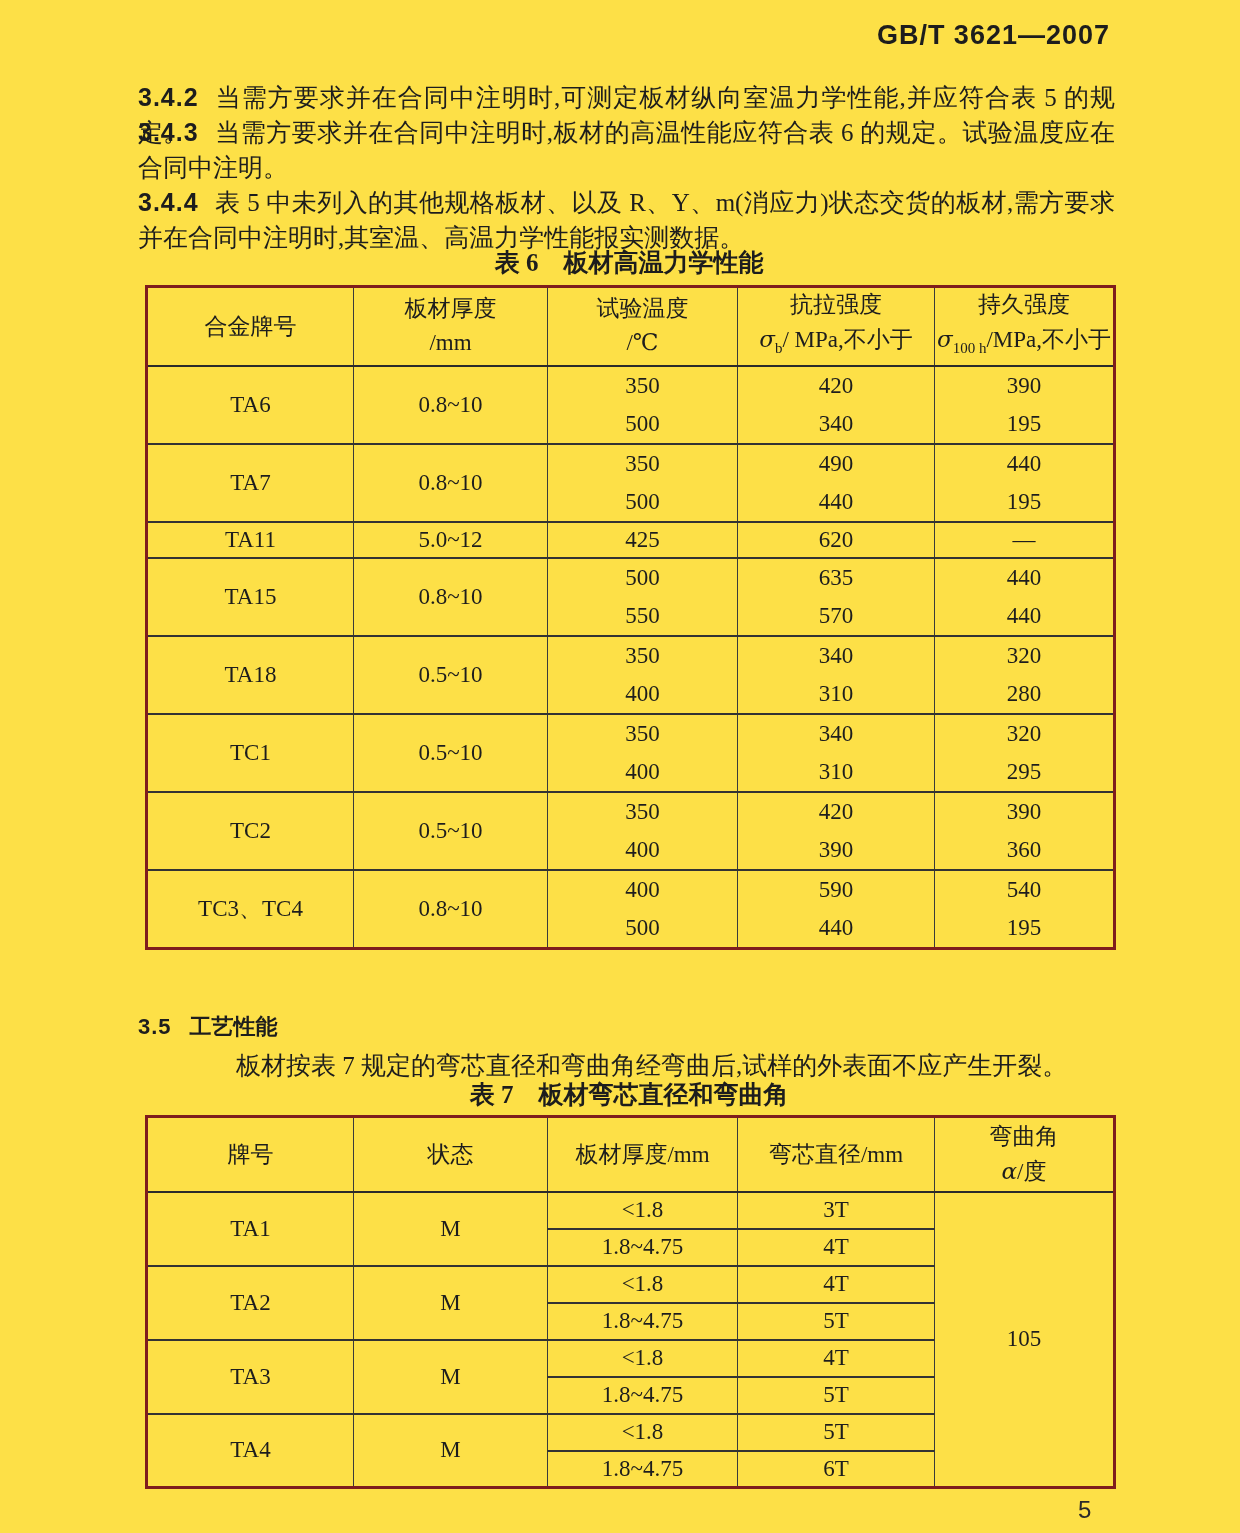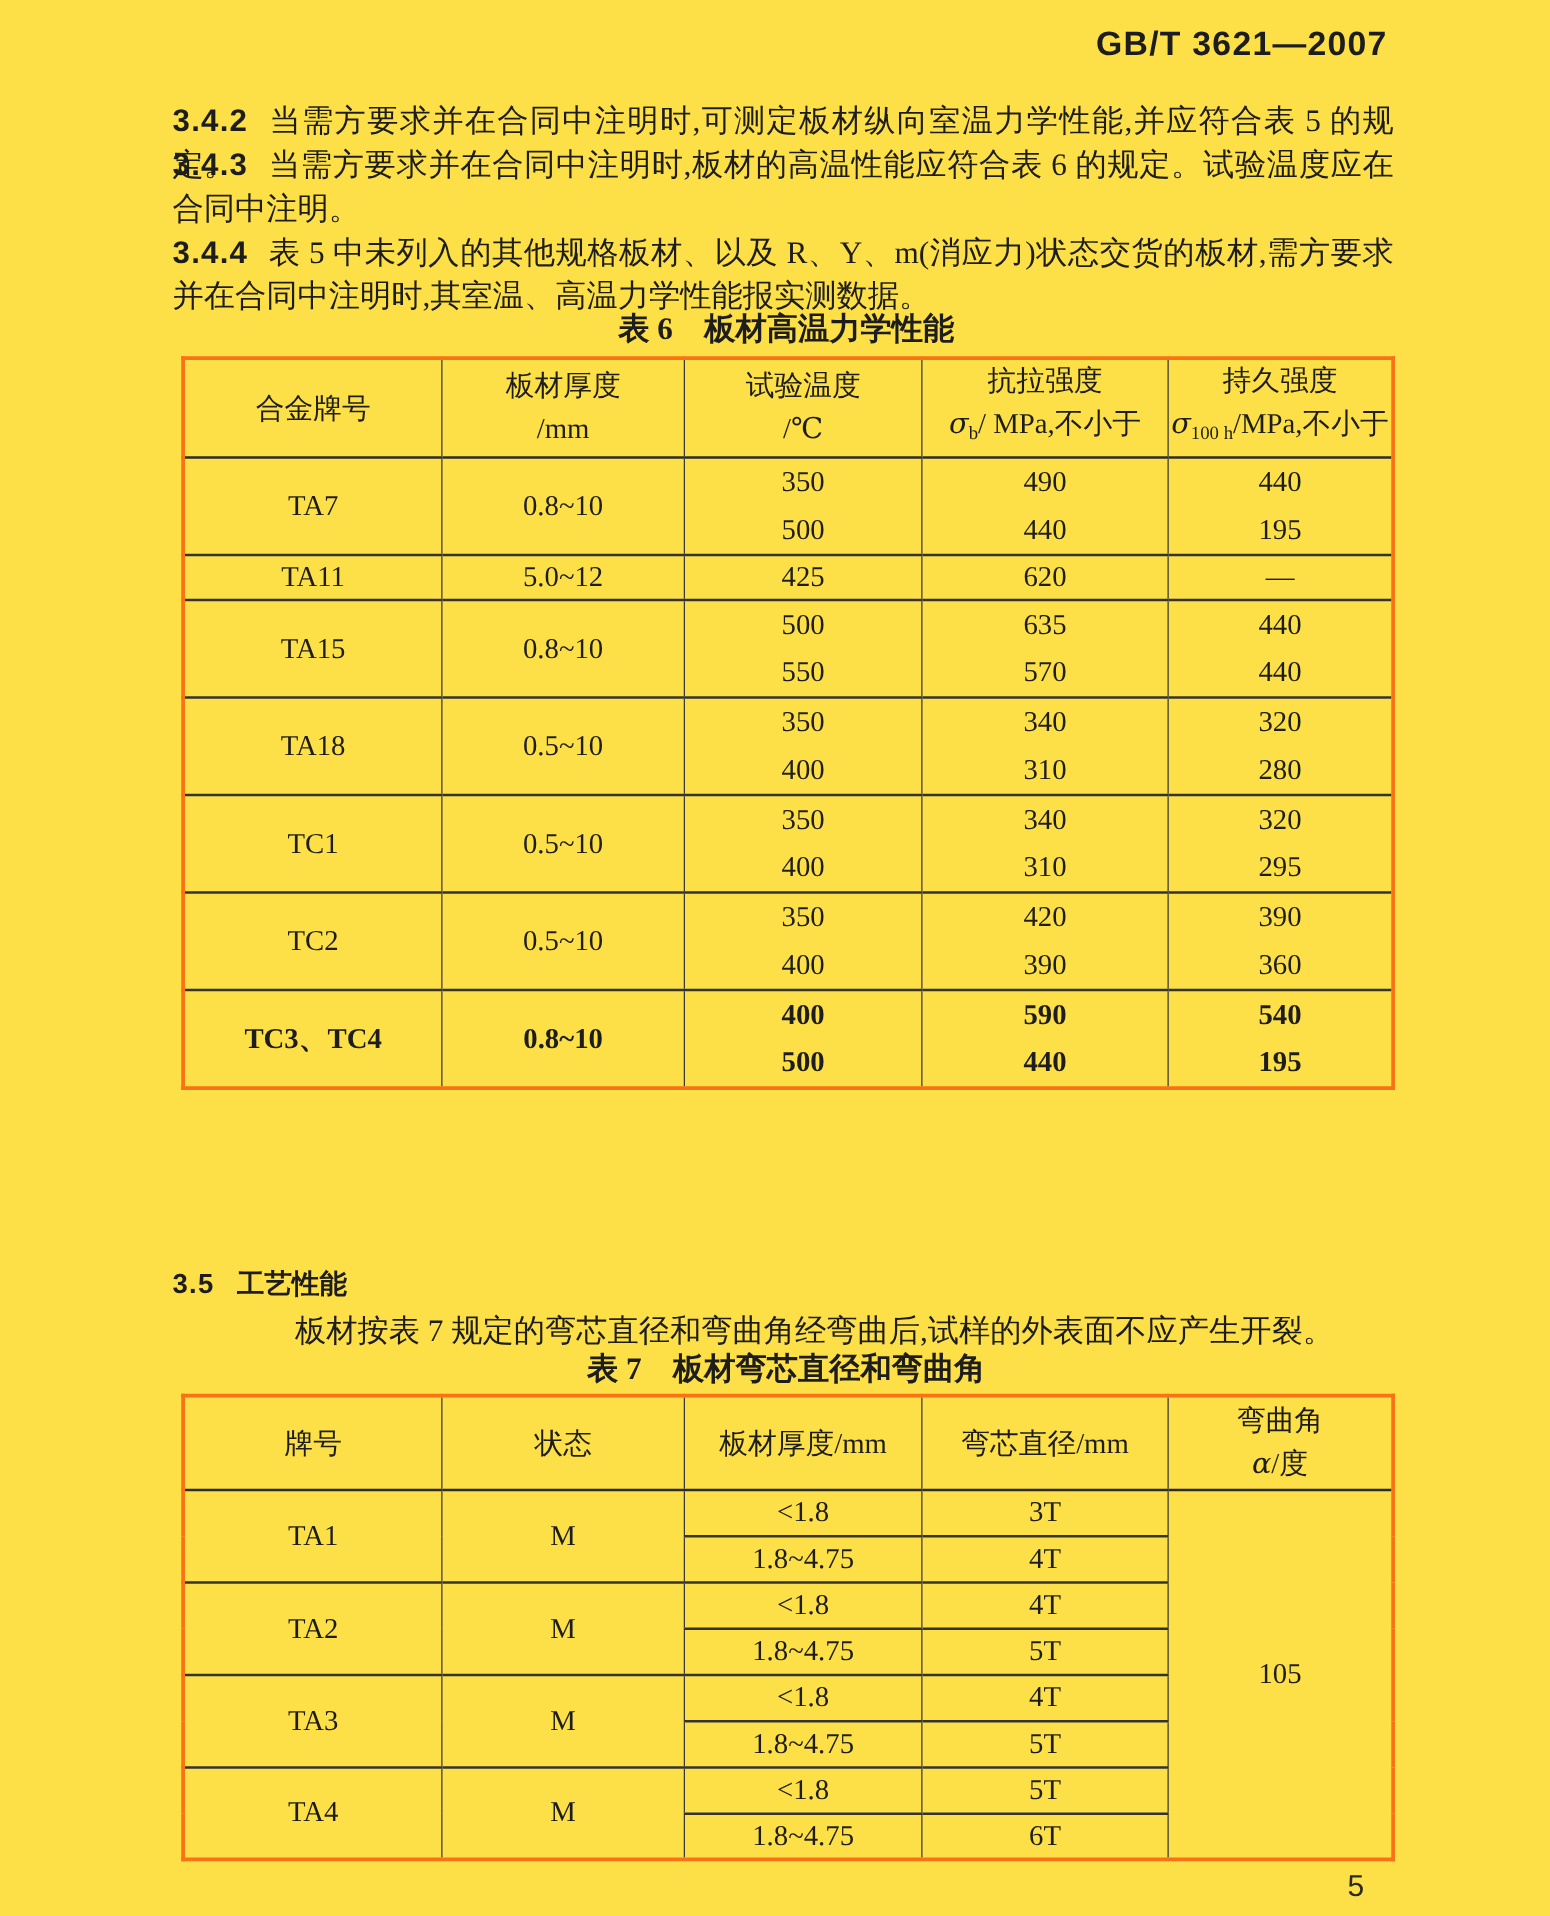--- a/index.html
+++ b/index.html
@@ -54,21 +54,21 @@
     margin-right: 18px;
     letter-spacing: 1px;
   }
   table.gb {
     position: absolute;
     left: 145px;
     border-collapse: collapse;
     table-layout: fixed;
     width: 968px;
     font-size: 23px;
-    border: 3px solid #f97316;
+    border: 3px solid #7f1d1d;
   }
   table.gb td {
     border-left: 1.5px solid #3a3a3a;
     border-right: 1.5px solid #3a3a3a;
     border-top: 2px solid #333333;
     border-bottom: 2px solid #333333;
     text-align: center;
     vertical-align: middle;
     padding: 0;
   }
@@ -129,20 +129,36 @@
         <td>
           <div class="vl">抗拉强度</div>
           <div class="vl"><i class="sym">σ</i><sub>b</sub><span>/ MPa,不小于</span></div>
         </td>
         <td>
           <div class="vl">持久强度</div>
           <div class="vl"><i class="sym">σ</i><sub>100 h</sub><span>/MPa,不小于</span></div>
         </td>
       </tr>
 
+      <tr class="r2" style="height:76px;">
+        <td>TA6</td>
+        <td>0.8~10</td>
+        <td>
+            <div class="vl">350</div>
+            <div class="vl">500</div>
+          </td>
+        <td>
+            <div class="vl">420</div>
+            <div class="vl">340</div>
+          </td>
+        <td>
+            <div class="vl">390</div>
+            <div class="vl">195</div>
+          </td>
+      </tr>
 
       <tr class="r2" style="height:76px;">
         <td>TA7</td>
         <td>0.8~10</td>
         <td>
             <div class="vl">350</div>
             <div class="vl">500</div>
           </td>
         <td>
             <div class="vl">490</div>
@@ -224,21 +240,21 @@
         <td>
             <div class="vl">420</div>
             <div class="vl">390</div>
           </td>
         <td>
             <div class="vl">390</div>
             <div class="vl">360</div>
           </td>
       </tr>
 
-      <tr class="r2" style="height:76px;font-weight:bold;">
+      <tr class="r2" style="height:76px;">
         <td>TC3、TC4</td>
         <td>0.8~10</td>
         <td>
             <div class="vl">400</div>
             <div class="vl">500</div>
           </td>
         <td>
             <div class="vl">590</div>
             <div class="vl">440</div>
           </td>

